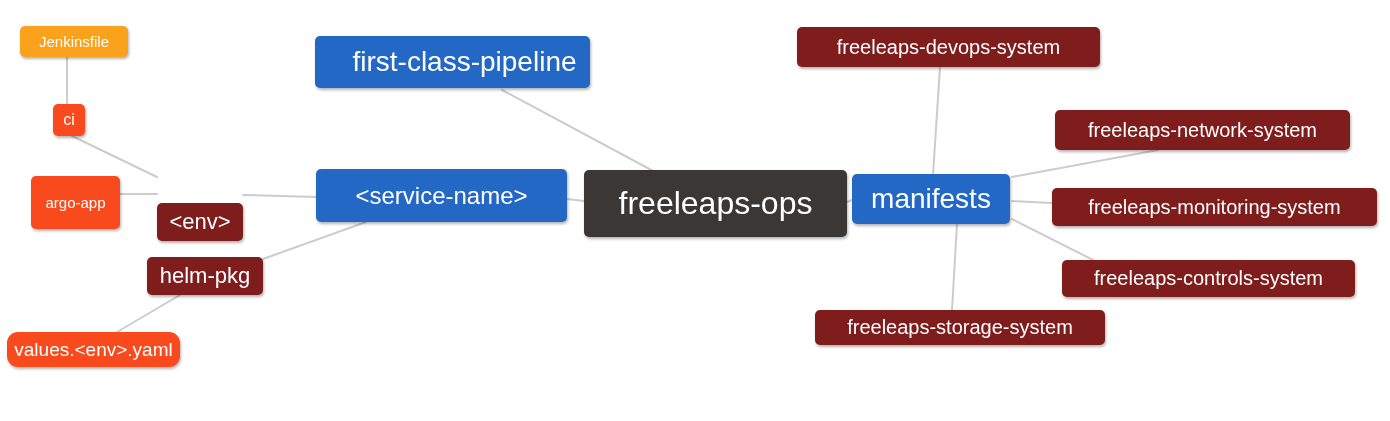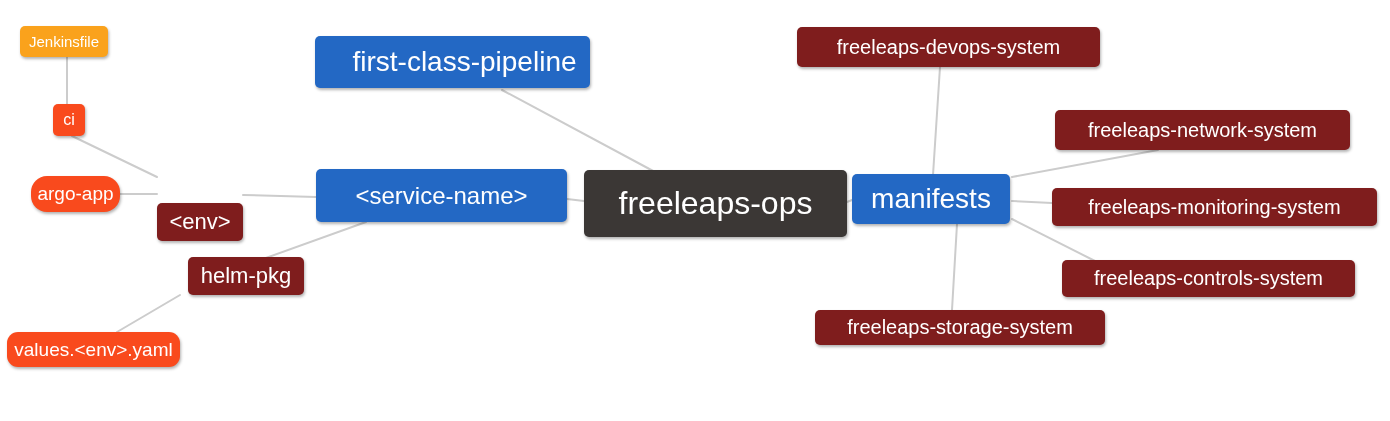--- a/index.html
+++ b/index.html
@@ -36,25 +36,25 @@
     cursor: pointer;
     box-sizing: border-box;
   }
   .lv-root { background: #3b3735; }
   .lv1     { background: #2368c4; }
   .lv2     { background: #7f1d1d; }
   .lv3     { background: #f94a1d; }
   .lv4     { background: #faa21c; }
 
   
-  #n-jenkinsfile { left: 20px;  top: 26px;  width: 88px;  height: 31px; font-size: 15px; }
+  #n-jenkinsfile { left: 20px;  top: 26px;  width: 108px;  height: 31px; font-size: 15px; }
   #n-ci          { left: 53px;  top: 104px; width: 32px;  height: 32px; font-size: 16px; }
-  #n-argo        { left: 31px;  top: 176px; width: 89px;  height: 36px; font-size: 19px; border-radius: 16px; }
+  #n-argo        { left: 31px;  top: 176px; width: 89px;  height: 53px; font-size: 15px; }
   #n-env         { left: 157px; top: 175px; width: 86px;  height: 38px; font-size: 22px; margin-top: 28px; }
-  #n-helm        { left: 147px; top: 257px; width: 116px; height: 38px; font-size: 22px; margin-left: 41px; }
+  #n-helm        { left: 147px; top: 257px; width: 116px; height: 38px; font-size: 22px; }
   #n-values      { left: 7px;   top: 332px; width: 173px; height: 35px; font-size: 19px; border-radius: 11px; }
   #n-fcp         { left: 315px; top: 36px;  width: 275px; height: 52px; font-size: 28px; padding-left: 24px; }
   #n-service     { left: 316px; top: 169px; width: 251px; height: 53px; font-size: 24px; }
   #n-root        { left: 584px; top: 170px; width: 263px; height: 67px; font-size: 32px; }
   #n-manifests   { left: 852px; top: 174px; width: 158px; height: 50px; font-size: 28px; text-align: center; }
   #n-devops      { left: 797px; top: 27px;  width: 303px; height: 40px; font-size: 20px; }
   #n-network     { left: 1055px; top: 110px; width: 295px; height: 40px; font-size: 20px; }
   #n-monitoring  { left: 1052px; top: 188px; width: 325px; height: 38px; font-size: 20px; }
   #n-controls    { left: 1062px; top: 260px; width: 293px; height: 37px; font-size: 20px; }
   #n-storage     { left: 815px; top: 310px; width: 290px; height: 35px; font-size: 20px; }

